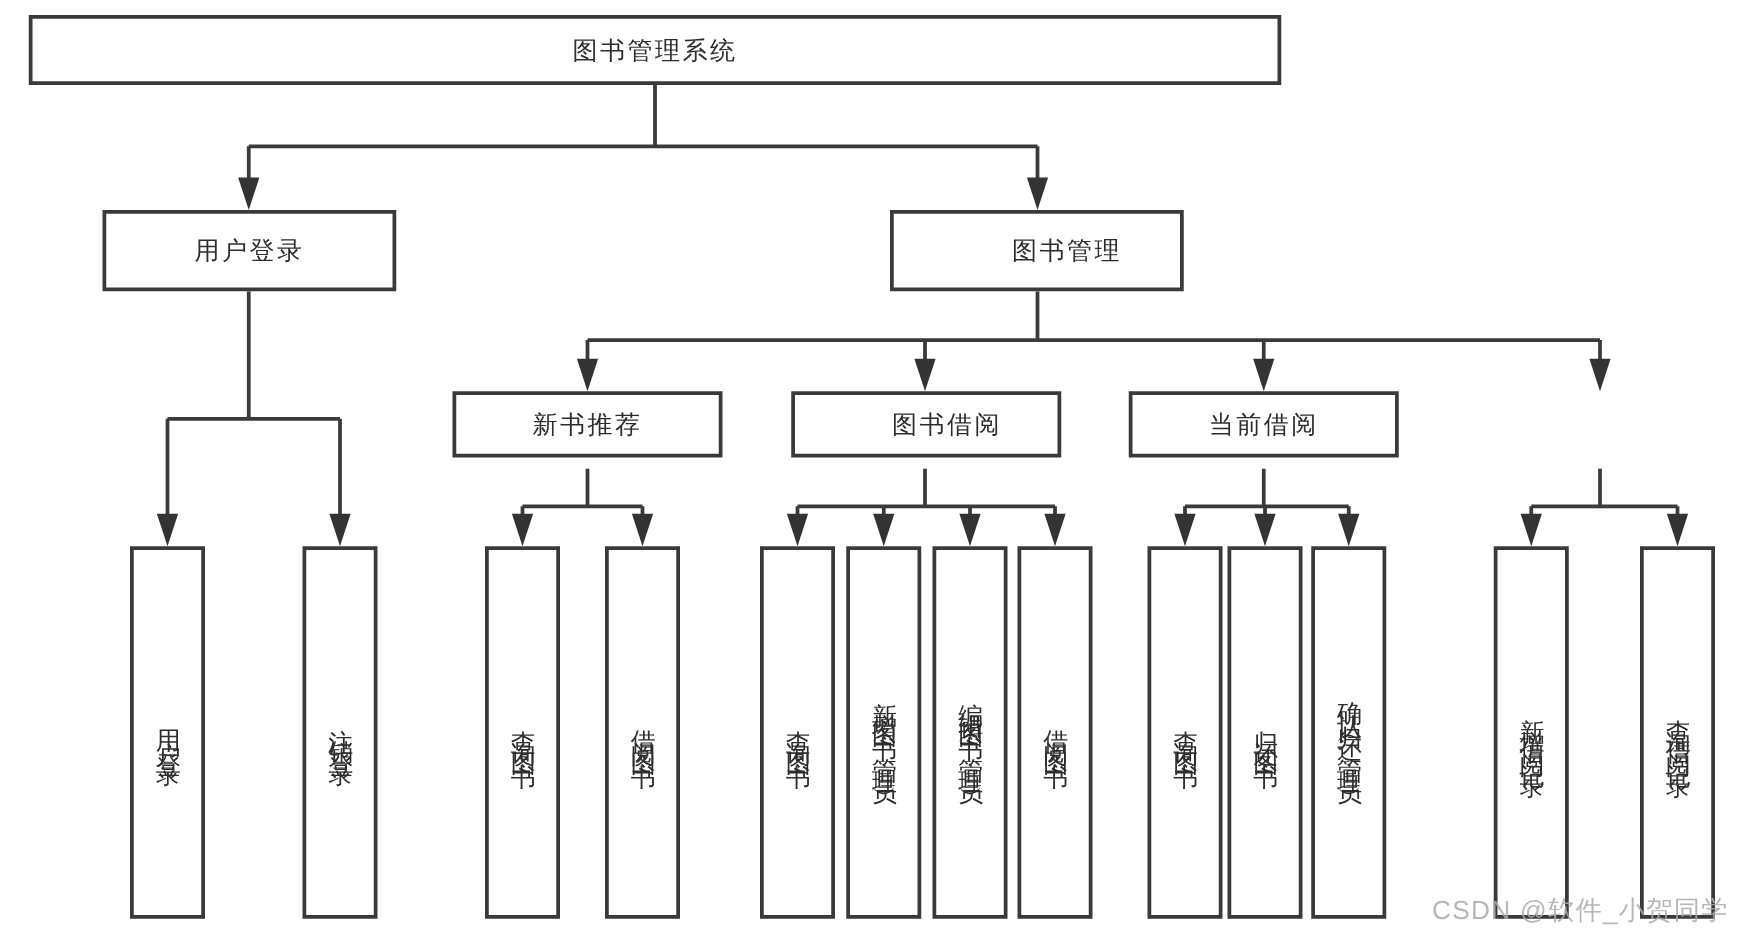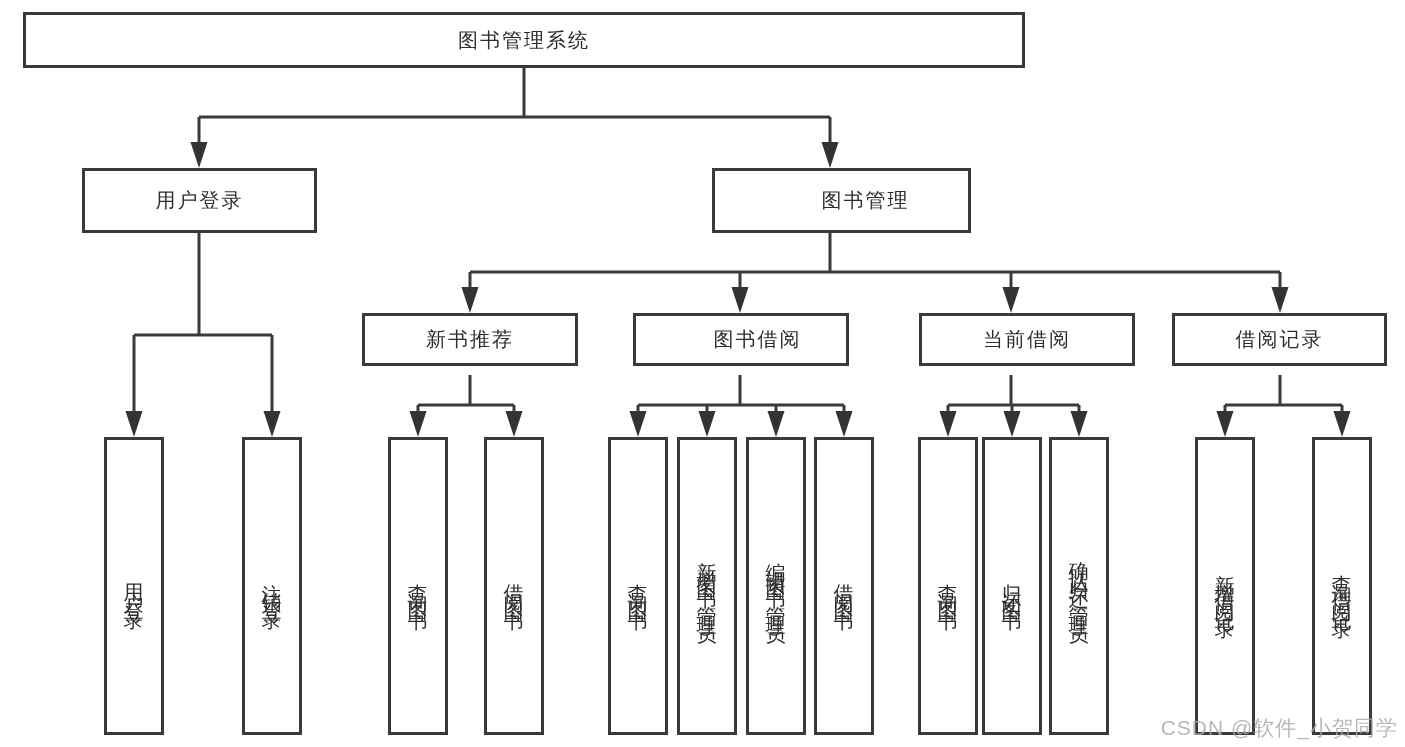--- a/index.html
+++ b/index.html
@@ -51,44 +51,44 @@
     font-size: 20px;
     line-height: 1;
     letter-spacing: 9px;
     color: #2d2d2d;
     white-space: nowrap;
   }
   
   #node-root      { left: 23px;   top: 12px;  width: 1002px; height: 56px; }
   
   #node-user-login{ left: 82px;   top: 168px; width: 235px;  height: 65px; }
-  #node-book-mgmt { left: 712px;  top: 168px; width: 259px;  height: 65px; padding-left: 48px; }
+  #node-book-mgmt { left: 712px;  top: 168px; width: 235px;  height: 65px; padding-left: 48px; }
   
   .l3 { top: 313px; height: 53px; }
   #node-new-books      { left: 362px;  width: 216px; }
   #node-book-borrow    { left: 633px;  width: 216px; padding-left: 33px; }
-  #node-current-borrow { left: 903px;  width: 216px; margin-left: 16px; }
+  #node-current-borrow { left: 903px;  width: 216px; }
   #node-borrow-records { left: 1172px; width: 215px; }
   
   #node-login      { left: 104px; }
   #node-logout     { left: 242px; }
   #node-nb-query   { left: 388px; }
   #node-nb-borrow  { left: 484px; }
   #node-bb-query   { left: 608px; }
   #node-bb-add     { left: 677px; }
   #node-bb-edit    { left: 746px; }
   #node-bb-borrow  { left: 814px; }
   #node-cb-query   { left: 918px; }
   #node-cb-return  { left: 982px; }
   #node-cb-confirm { left: 1049px; }
   #node-br-add     { left: 1195px; }
   #node-br-query   { left: 1312px; }
   #watermark {
     position: absolute;
-    right: 7px;
+    right: 22px;
     bottom: 5px;
     z-index: 5;
     font-size: 21px;
     color: #ababab;
     opacity: 0.85;
     letter-spacing: 1px;
     white-space: nowrap;
   }
 </style>
 </head>
@@ -152,23 +152,20 @@
 
   <div class="hbox l3" id="node-new-books">
     <span>新书推荐</span>
   </div>
   <div class="hbox l3" id="node-book-borrow">
     <span>图书借阅</span>
   </div>
   <div class="hbox l3" id="node-current-borrow">
     <span>当前借阅</span>
   </div>
-  <div class="hbox l3" id="node-borrow-records">
-    <span>借阅记录</span>
-  </div>
 
   <div class="vbox" id="node-login">
     <span>用户登录</span>
   </div>
   <div class="vbox" id="node-logout">
     <span>注销登录</span>
   </div>
 
   <div class="vbox" id="node-nb-query">
     <span>查询图书</span>

